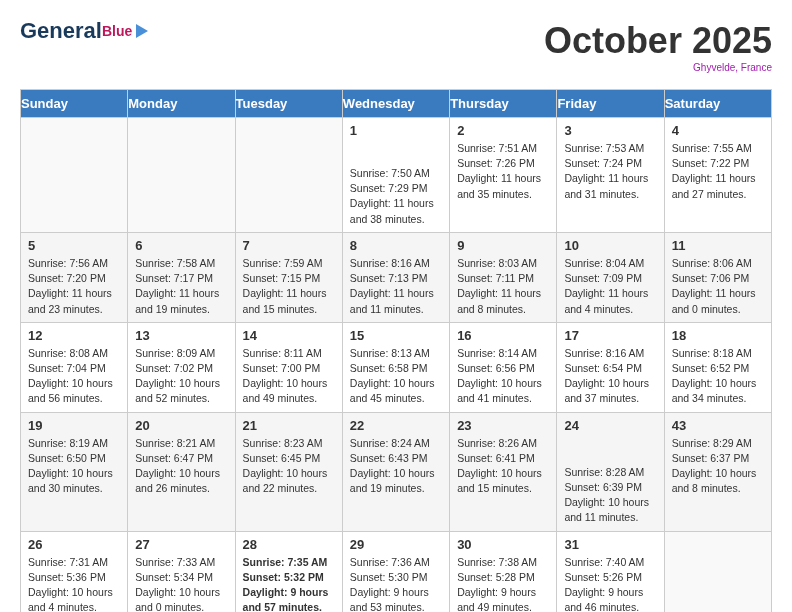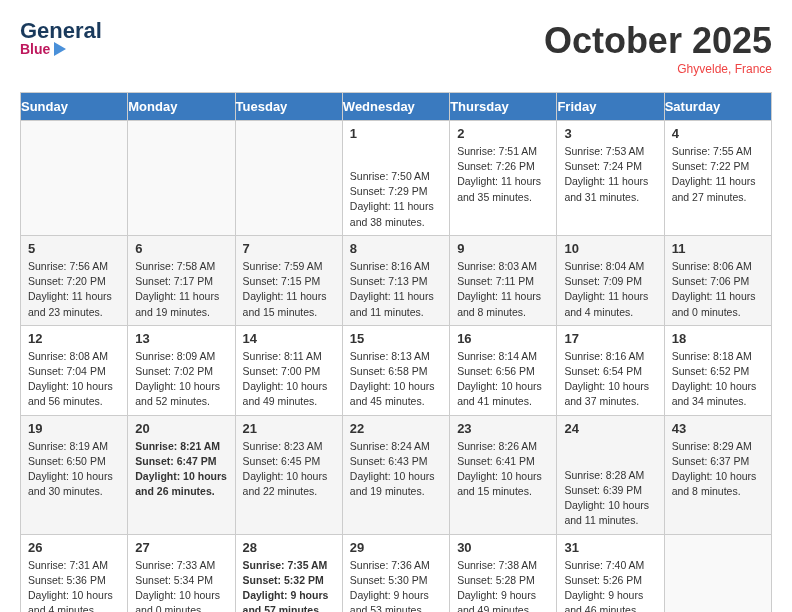--- a/index.html
+++ b/index.html
@@ -23,22 +23,22 @@
     }
     .title-block {
       text-align: right;
     }
     .month-title {
       font-size: 36px;
       font-weight: bold;
       color: #333;
     }
     .location {
-      font-size: 12px;
-      color: #ef4444;
+      font-size: 10px;
+      color: #a21caf;
     }
     .calendar {
       width: 100%;
       border-collapse: collapse;
       border: 1px solid #ccc;
     }
     .calendar th {
       background: #3a7abf;
       color: #fff;
       text-align: left;
@@ -78,21 +78,21 @@
       align-items: center;
       gap: 2px;
     }
   </style>
 </head>
 <body>
 
 <div class="header">
   <div class="logo">
     <div class="logo-wrapper">
-      <div style="display:flex; flex-direction:column; line-height:1;">
+      <div style="display:flex; line-height:1;">
         <span style="font-size:22px; font-weight:bold; color:#1a3a5c;">General</span>
         <div style="display:flex; align-items:center;">
           <span style="font-size:14px; font-weight:bold; color:#be185d;">Blue</span>
           <span style="display:inline-block; width:0; height:0; border-top:7px solid transparent; border-bottom:7px solid transparent; border-left:12px solid #4a90d9; margin-left:4px;"></span>
         </div>
       </div>
     </div>
   </div>
   <div class="title-block">
     <div class="month-title">October 2025</div>
@@ -251,21 +251,21 @@
       <tr>
         <td>
           <div class="day-num">19</div>
           <div class="day-info" style="white-space: pre-line;">Sunrise: 8:19 AM
 Sunset: 6:50 PM
 Daylight: 10 hours
 and 30 minutes.</div>
         </td>
         <td>
           <div class="day-num">20</div>
-          <div class="day-info" style="white-space: pre-line; font-weight: bold;">Sunrise: 8:21 AM
+          <div class="day-info" style="white-space: pre-line;">Sunrise: 8:21 AM
 Sunset: 6:47 PM
 Daylight: 10 hours
 and 26 minutes.</div>
         </td>
         <td>
           <div class="day-num">21</div>
           <div class="day-info" style="white-space: pre-line;">Sunrise: 8:23 AM
 Sunset: 6:45 PM
 Daylight: 10 hours
 and 22 minutes.</div>

